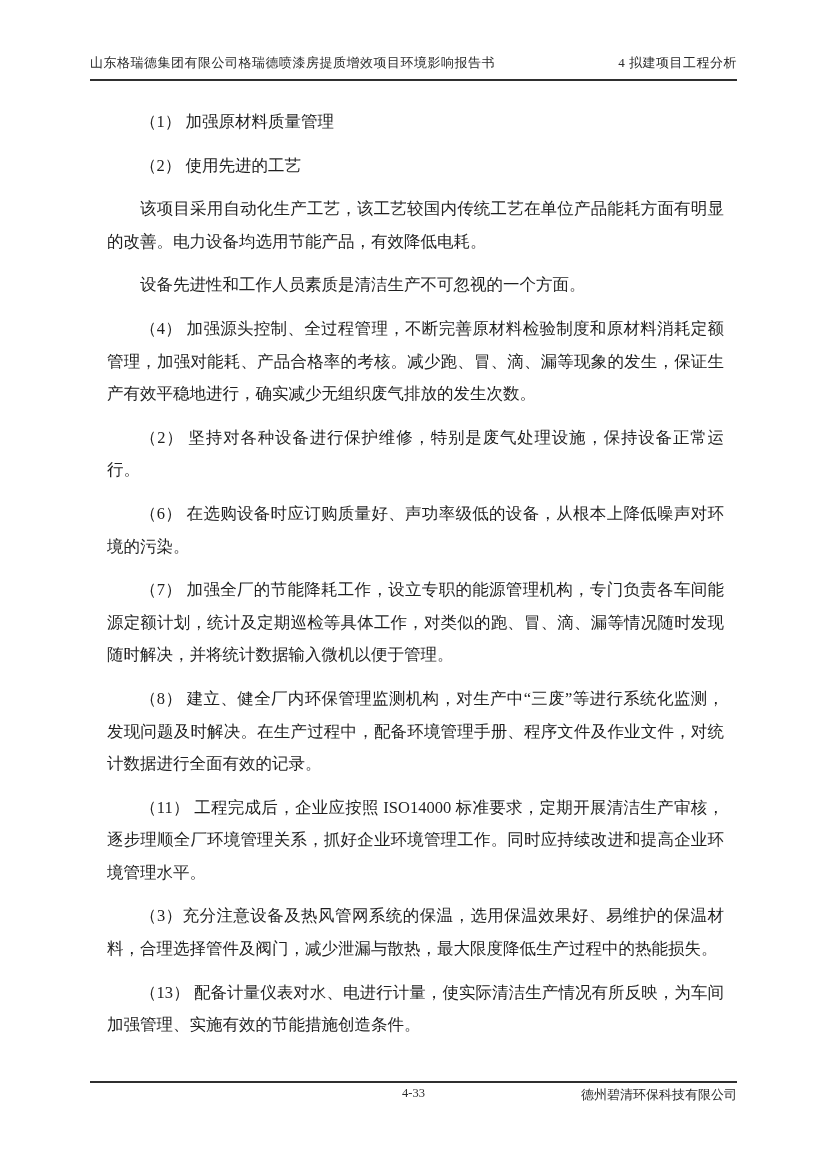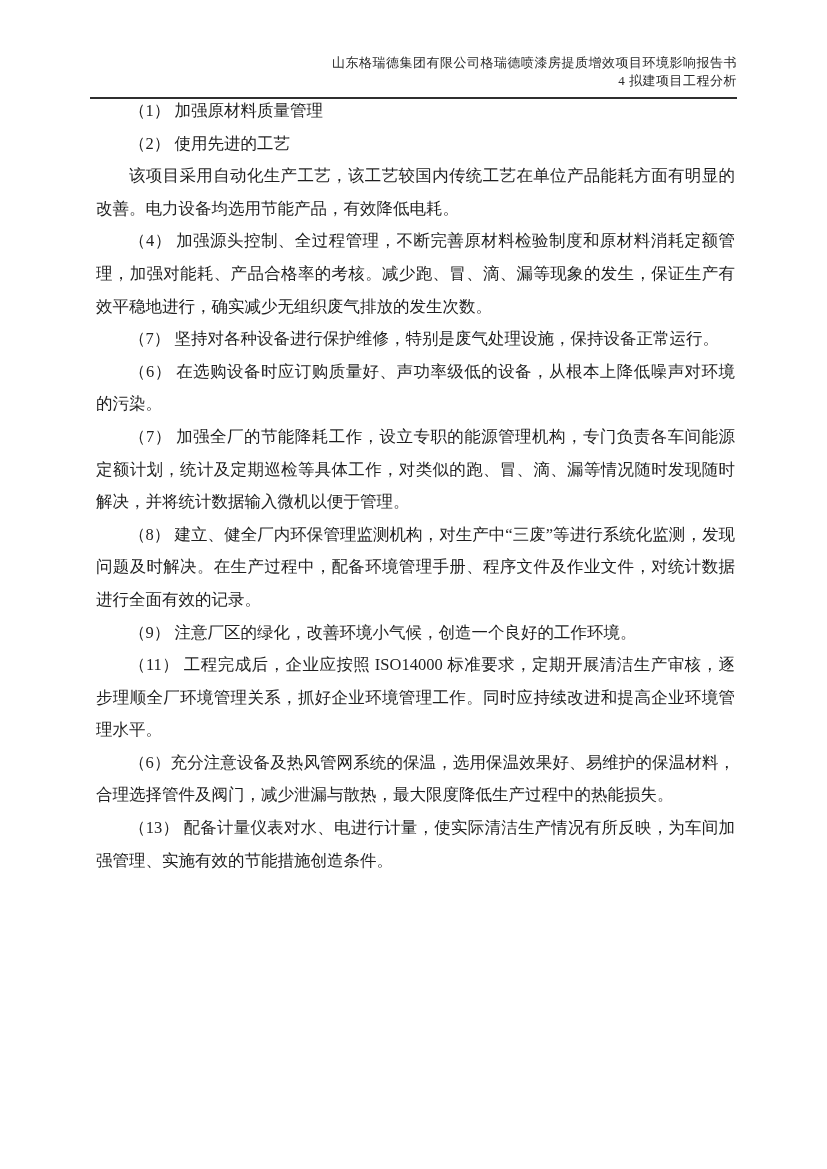--- a/index.html
+++ b/index.html
@@ -23,35 +23,34 @@
     left: 90px;
     right: 90px;
     display: flex;
     justify-content: space-between;
     align-items: flex-end;
     font-size: 13px;
     letter-spacing: 0.5px;
     color: #2a2a2a;
     border-bottom: 2px solid #2f2f2f;
     padding-bottom: 7px;
-    flex-direction: column;
   }
   .header .left-title { white-space: nowrap; }
   .header .right-title { white-space: nowrap; }
   .content {
     position: absolute;
     top: 95px;
     left: 96px;
     right: 92px;
     font-size: 16.5px;
     line-height: 32.6px;
     text-align: justify;
   }
   .content p {
-    margin: 0;
+    margin: 11px;
     padding: 0;
     text-indent: 2em;
   }
   .footer {
     position: absolute;
     top: 1081px;
     left: 90px;
     right: 90px;
     border-top: 2px solid #2f2f2f;
     height: 24px;
@@ -80,25 +79,29 @@
 
   <div class="header">
     <span class="left-title">山东格瑞德集团有限公司格瑞德喷漆房提质增效项目环境影响报告书</span>
     <span class="right-title">4 拟建项目工程分析</span>
   </div>
 
   <div class="content">
     <p>（1） 加强原材料质量管理</p>
     <p>（2） 使用先进的工艺</p>
     <p>该项目采用自动化生产工艺，该工艺较国内传统工艺在单位产品能耗方面有明显的改善。电力设备均选用节能产品，有效降低电耗。</p>
+    <p>设备先进性和工作人员素质是清洁生产不可忽视的一个方面。</p>
     <p>（4） 加强源头控制、全过程管理，不断完善原材料检验制度和原材料消耗定额管理，加强对能耗、产品合格率的考核。减少跑、冒、滴、漏等现象的发生，保证生产有效平稳地进行，确实减少无组织废气排放的发生次数。</p>
-    <p>（7） 坚持对各种设备进行保护维修，特别是废气处理设施，保持设备正常运行。</p>
+    <p>（2） 坚持对各种设备进行保护维修，特别是废气处理设施，保持设备正常运行。</p>
     <p>（6） 在选购设备时应订购质量好、声功率级低的设备，从根本上降低噪声对环境的污染。</p>
     <p>（7） 加强全厂的节能降耗工作，设立专职的能源管理机构，专门负责各车间能源定额计划，统计及定期巡检等具体工作，对类似的跑、冒、滴、漏等情况随时发现随时解决，并将统计数据输入微机以便于管理。</p>
     <p>（8） 建立、健全厂内环保管理监测机构，对生产中“三废”等进行系统化监测，发现问题及时解决。在生产过程中，配备环境管理手册、程序文件及作业文件，对统计数据进行全面有效的记录。</p>
-    <p>（9） 注意厂区的绿化，改善环境小气候，创造一个良好的工作环境。</p>
     <p>（11） 工程完成后，企业应按照 ISO14000 标准要求，定期开展清洁生产审核，逐步理顺全厂环境管理关系，抓好企业环境管理工作。同时应持续改进和提高企业环境管理水平。</p>
-    <p>（6）充分注意设备及热风管网系统的保温，选用保温效果好、易维护的保温材料，合理选择管件及阀门，减少泄漏与散热，最大限度降低生产过程中的热能损失。</p>
+    <p>（3）充分注意设备及热风管网系统的保温，选用保温效果好、易维护的保温材料，合理选择管件及阀门，减少泄漏与散热，最大限度降低生产过程中的热能损失。</p>
     <p>（13） 配备计量仪表对水、电进行计量，使实际清洁生产情况有所反映，为车间加强管理、实施有效的节能措施创造条件。</p>
   </div>
 
+  <div class="footer">
+    <span class="pagenum">4-33</span>
+    <span class="company">德州碧清环保科技有限公司</span>
+  </div>
 
 </div>
 
 </body></html>

